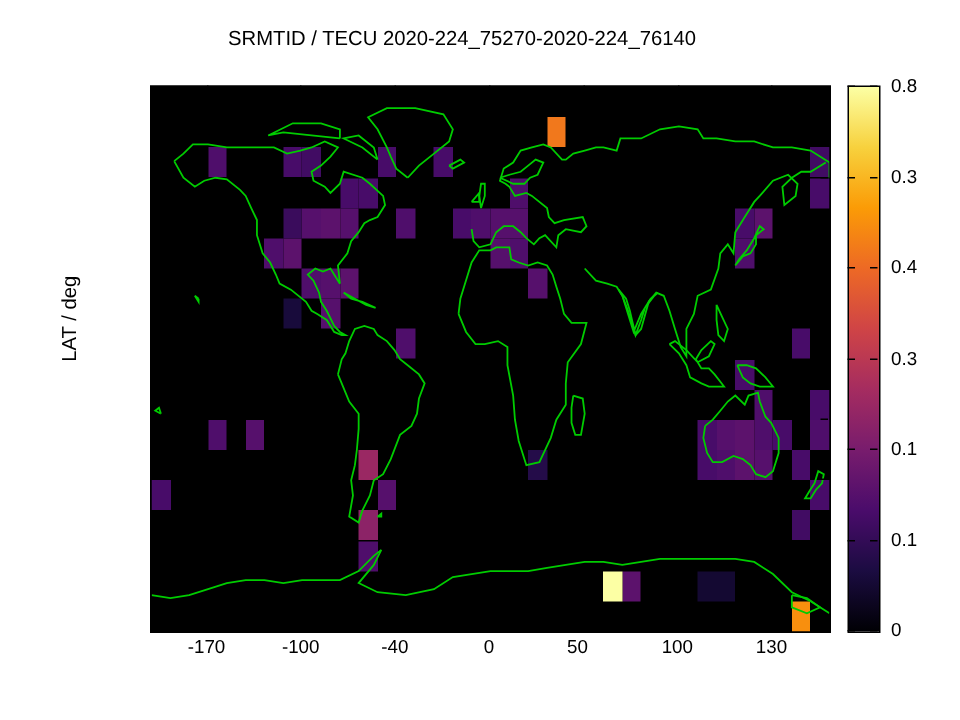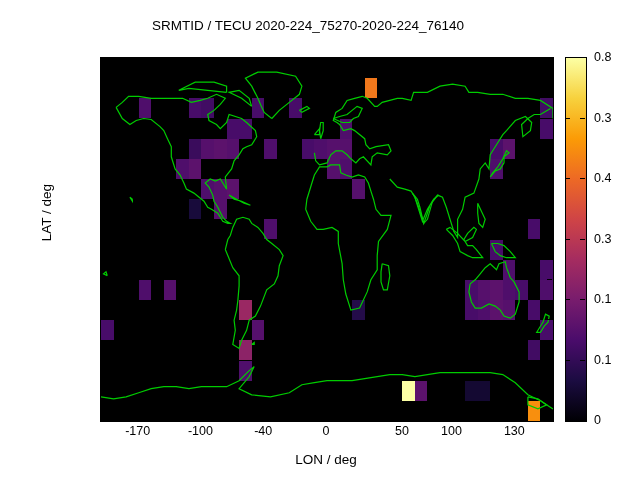--- a/index.html
+++ b/index.html
@@ -180,32 +180,31 @@
       <div class="tickmark" style="left: 109.667px; top: 415px; width: 1px; height: 5px;"></div>
       <div class="xtick-label" style="left: 172.444px;">-100</div>
       <div class="tickmark" style="left: 172.444px; top: 57px; width: 1px; height: 5px;"></div>
       <div class="tickmark" style="left: 172.444px; top: 415px; width: 1px; height: 5px;"></div>
       <div class="xtick-label" style="left: 235.222px;">-40</div>
       <div class="tickmark" style="left: 235.222px; top: 57px; width: 1px; height: 5px;"></div>
       <div class="tickmark" style="left: 235.222px; top: 415px; width: 1px; height: 5px;"></div>
       <div class="xtick-label" style="left: 298px;">0</div>
       <div class="tickmark" style="left: 298px; top: 57px; width: 1px; height: 5px;"></div>
       <div class="tickmark" style="left: 298px; top: 415px; width: 1px; height: 5px;"></div>
-      <div class="xtick-label" style="left: 374px;">50</div>
+      <div class="xtick-label" style="left: 357px;">50</div>
       <div class="tickmark" style="left: 360.778px; top: 57px; width: 1px; height: 5px;"></div>
       <div class="tickmark" style="left: 360.778px; top: 415px; width: 1px; height: 5px;"></div>
       <div class="xtick-label" style="left: 423.556px;">100</div>
       <div class="tickmark" style="left: 423.556px; top: 57px; width: 1px; height: 5px;"></div>
       <div class="tickmark" style="left: 423.556px; top: 415px; width: 1px; height: 5px;"></div>
       <div class="xtick-label" style="left: 486.333px;">130</div>
       <div class="tickmark" style="left: 486.333px; top: 57px; width: 1px; height: 5px;"></div>
       <div class="tickmark" style="left: 486.333px; top: 415px; width: 1px; height: 5px;"></div>
     </div>
 
-  <div class="xlabel">LON / deg</div>
   <div class="ylabel">LAT / deg</div>
 
   <div class="cbar-frame">
     <div class="cbar-grad" id="cbar-grad" style="background: linear-gradient(rgb(252, 255, 164), rgb(247, 209, 61), rgb(251, 155, 6), rgb(237, 105, 37), rgb(207, 68, 70), rgb(165, 44, 96), rgb(120, 28, 109), rgb(74, 12, 107), rgb(27, 12, 65), rgb(0, 0, 4));"></div>
   </div>
   <div id="cbar-layer">
       <div class="cbar-label" style="top: 57px;">0.8</div>
       <div class="cbar-tick" style="left: 537px; top: 57px;"></div>
       <div class="cbar-tick" style="left: 552px; top: 57px;"></div>
       <div class="cbar-label" style="top: 117.5px;">0.3</div>

